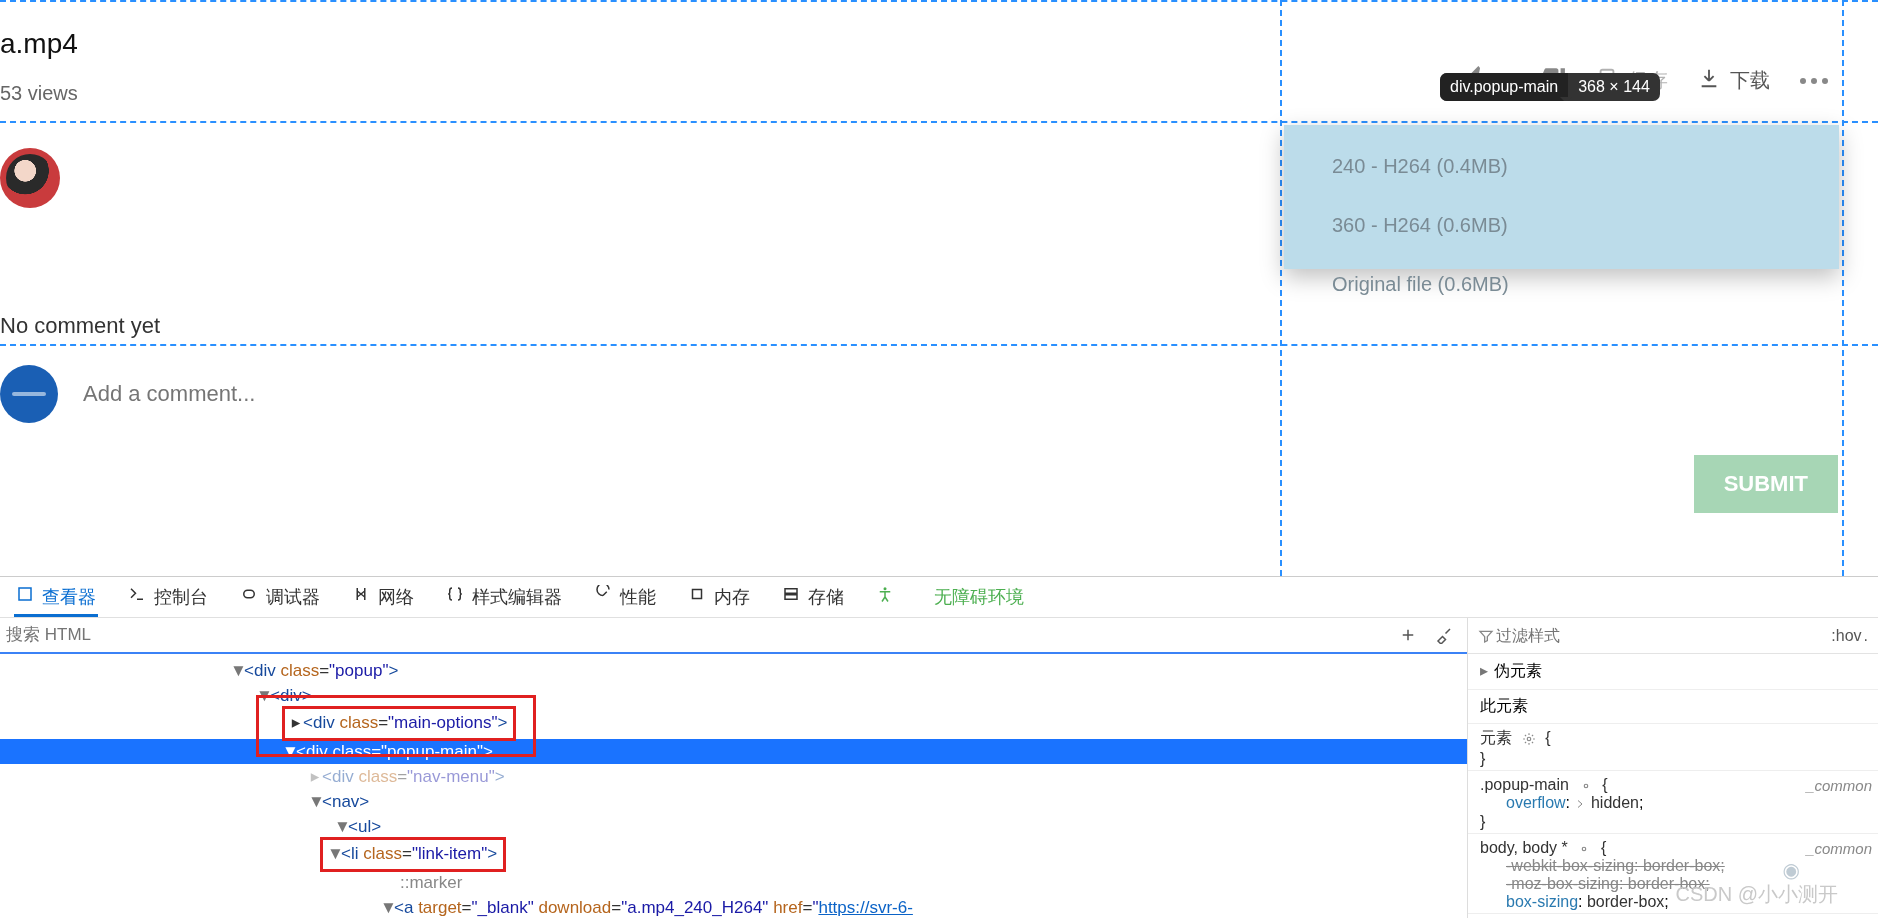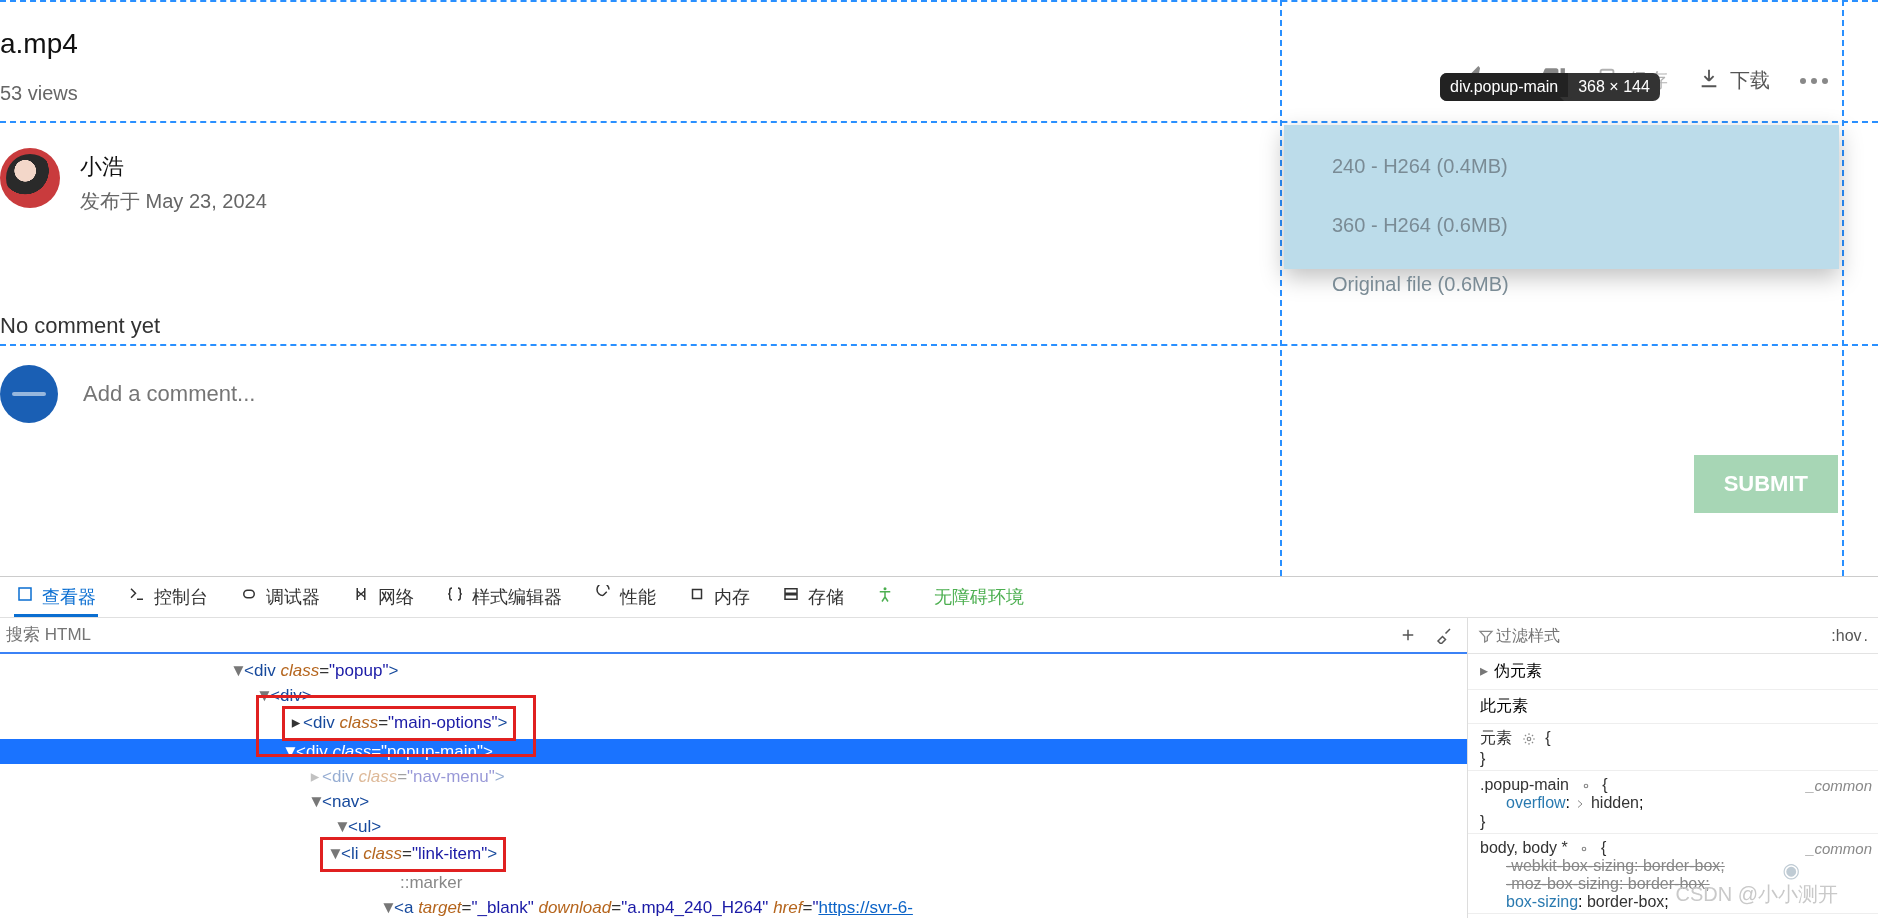--- a/index.html
+++ b/index.html
@@ -55,21 +55,21 @@
 .dt-body { flex:1; display:flex; }
 .dom-col { flex:1; display:flex; flex-direction:column; border-right:1px solid #ddd; }
 .dom-search-row { display:flex; align-items:center; height:36px; border-bottom:2px solid #3b82f6; }
 .dom-search { flex:1; border:none; outline:none; font-size:17px; color:#555; padding-left:6px; }
 .dom-icons { display:flex; gap:18px; padding:0 14px; color:#555; }
 .dom-icons svg { width:18px; height:18px; }
 
 .dom-tree { font-family: Consolas, monospace; font-size:17px; line-height:25px; padding:4px 0 0 0; overflow:hidden; }
 .node { white-space:pre; color:#333; }
 .tag { color:#16499c; }
-.attr-name { color:#b5651d;font-style:italic; }
+.attr-name { color:#b5651d; }
 .attr-val { color:#1a1aa6; }
 .url { color:#0b63c7; text-decoration:underline; }
 .tri { color:#777; display:inline-block; width:14px; text-align:center; }
 .marker { color:#888; }
 .sel-row { background:#1a73ff; color:#fff; }
 .sel-row .tag, .sel-row .attr-name, .sel-row .attr-val, .sel-row .tri { color:#fff; }
 .redbox { display:inline-block; border:3px solid #e02020; padding:1px 6px 3px 4px; margin:-2px 0; }
 
 .styles-col { width:410px; display:flex; flex-direction:column; font-size:16px; }
 .styles-search { display:flex; align-items:center; height:36px; border-bottom:1px solid #e3e3e3; padding:0 10px; gap:2px; color:#777; }
@@ -144,24 +144,20 @@
   </div>
 
   <div class="popup-main">
     <div class="opt">240 - H264 (0.4MB)</div>
     <div class="opt">360 - H264 (0.6MB)</div>
     <div class="opt">Original file (0.6MB)</div>
   </div>
 
   <div class="channel-row">
     <div class="avatar-big"></div>
-    <div>
-      <div class="channel-name">小浩</div>
-      <div class="publish">发布于 May 23, 2024</div>
-    </div>
   </div>
 
   <div class="no-comment">No comment yet</div>
 
   <div class="comment-box-row">
     <div class="avatar-small"></div>
     <input class="comment-input" placeholder="Add a comment..." style="">
   </div>
 
   <button class="submit-btn">SUBMIT</button>

